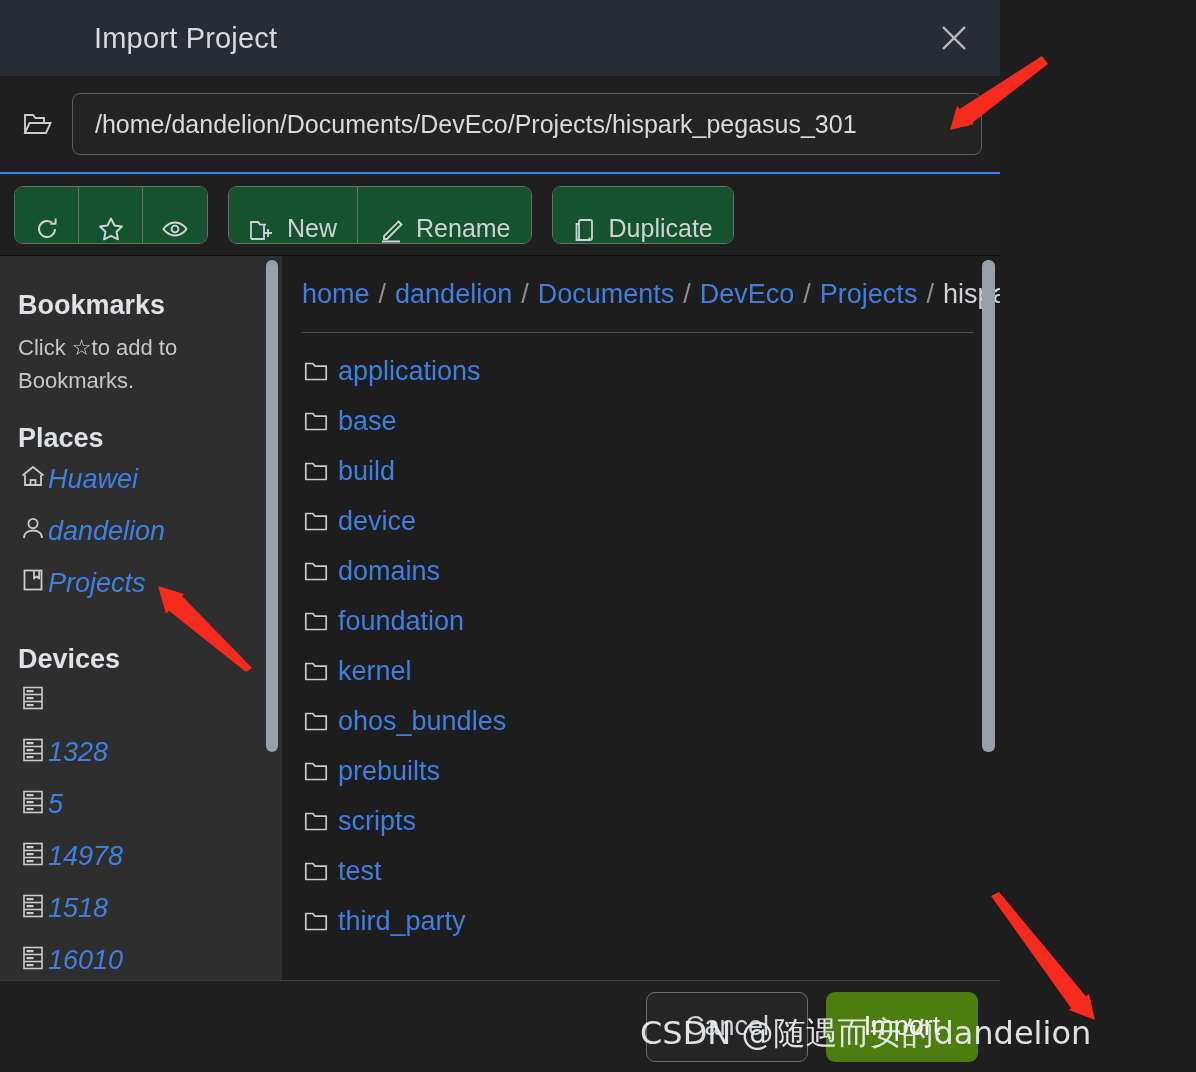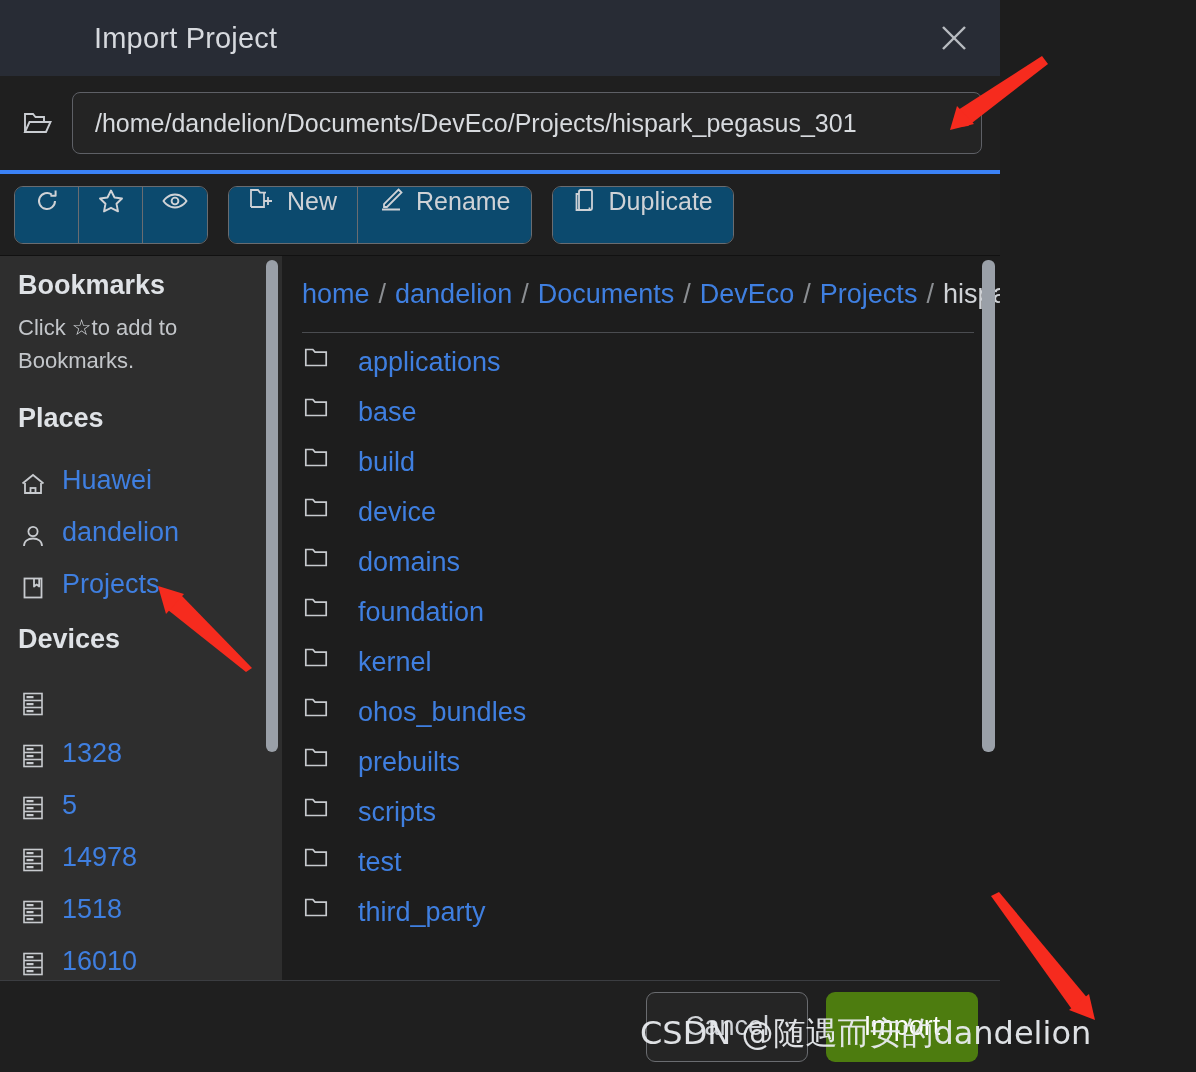--- a/index.html
+++ b/index.html
@@ -50,21 +50,21 @@
   .close-btn svg { display: block; }
 
   
   .pathrow {
     height: 98px;
     background: #1f1f1f;
     display: flex;
     align-items: center;
     flex: none;
     padding: 8px 18px;
-    border-bottom: 4px solid #3b82f6;
+    border-bottom: 2px solid #3b82f6;
   }
   .path-folder-icon {
     width: 40px;
     flex: none;
     display: flex;
     align-items: center;
     justify-content: center;
     color: #c9ccd1;
   }
   .path-input {
@@ -95,26 +95,26 @@
   .btngroup {
     display: flex;
     border: 1px solid #6a6c70;
     border-radius: 9px;
     overflow: hidden;
     height: 58px;
     background: #252525;
   }
   .tbtn {
     display: flex;
-    align-items: flex-start;
+    align-items: flex-end;
     justify-content: center;
     gap: 12px;
     padding: 0 20px;
     height: 100%;
-    background: #0c4a6e;
+    background: #14532d;
     color: #cfd2d6;
     font-size: 25px;
     border-right: 1px solid #6a6c70;
     cursor: pointer;
     white-space: nowrap;
   }
   .tbtn:last-child { border-right: none; }
   .tbtn.icon-only { width: 64px; padding: 0; }
   .tbtn svg { display: block; flex: none; }
 
@@ -125,44 +125,44 @@
     min-height: 0;
     position: relative;
     overflow: hidden;
   }
 
   
   .sidebar {
     width: 282px;
     flex: none;
     background: #2e2e2e;
-    padding: 6px 0 0 18px;
+    padding: 26px 0 0 18px;
     overflow: hidden;
     position: relative;
   }
   .side-head {
     font-size: 27px;
     font-weight: bold;
     color: #dfe2e6;
     margin-top: 8px;
     margin-bottom: 10px;
   }
   .side-hint {
     font-size: 22px;
     color: #c3c6ca;
     line-height: 1.5;
     max-width: 240px;
   }
   .side-hint .starglyph { color: #d7dade; }
   .side-item {
     display: flex;
-    align-items: flex-end;
-    gap: 14px;
+    align-items: flex-start;
     height: 52px;
     cursor: pointer;
+    font-style: italic;
   }
   .side-item .ico {
     width: 30px;
     flex: none;
     display: flex;
     align-items: center;
     justify-content: center;
     color: #c8cbcf;
   }
   .side-item .lbl {
@@ -195,22 +195,22 @@
     border-bottom: 1px solid #4a4c50;
     padding-bottom: 16px;
     margin-right: 26px;
   }
   .crumb { color: #3f7fe0; cursor: pointer; margin-top: 23px; }
   .crumb.current { color: #cfd2d6; cursor: default; }
   .crumb-sep { color: #8b8e92; padding: 0 9px; }
   .filelist { margin-top: 14px; }
   .file-item {
     display: flex;
-    align-items: flex-start;
-    gap: 28px;
+    align-items: center;
+    gap: 8px;
     height: 50px;
     cursor: pointer;
   }
   .file-item .ico {
     width: 28px;
     flex: none;
     display: flex;
     align-items: center;
     justify-content: center;
     color: #c8cbcf;

